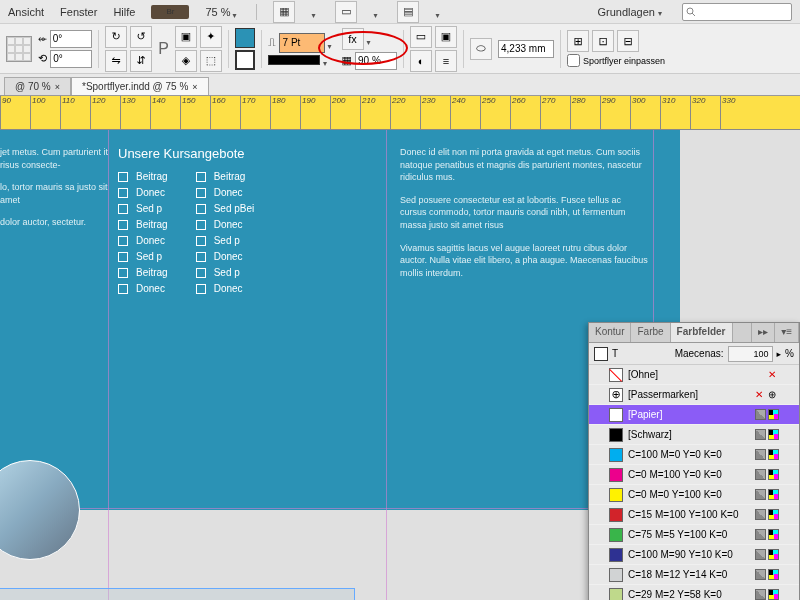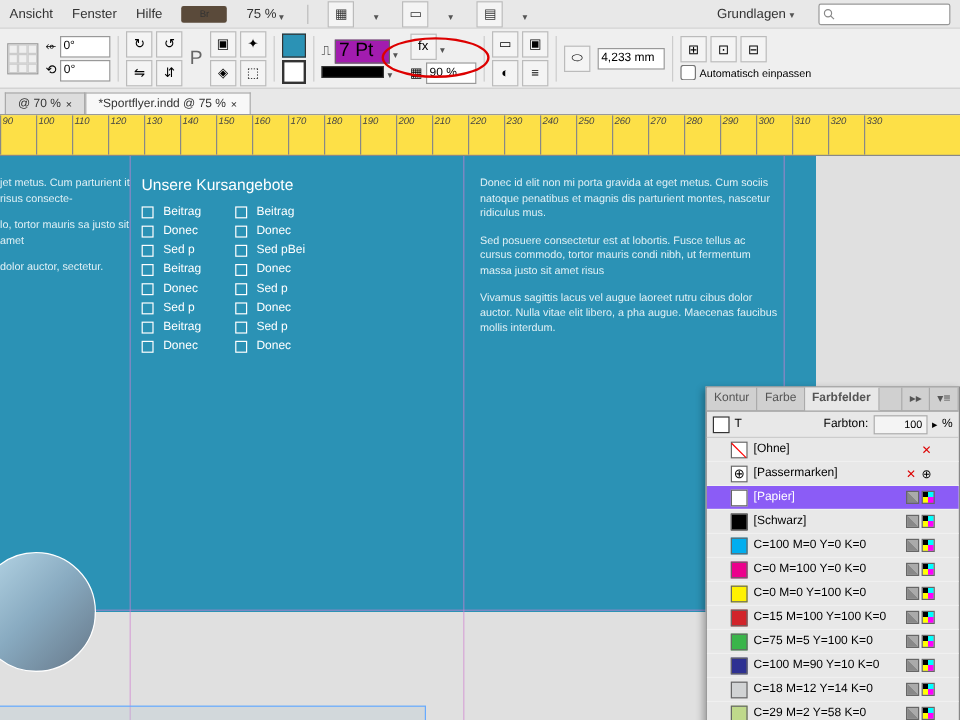--- a/index.html
+++ b/index.html
@@ -15,21 +15,21 @@
 .search svg { margin-left: 3px; }
 .toolbar2 { height: 50px; background: #efefef; border-bottom: 1px solid #ccc; display: flex; align-items: center; padding: 2px 6px; gap: 6px; position: relative; }
 .tb-group { display: flex; flex-direction: column; gap: 2px; }
 .tb-row { display: flex; align-items: center; gap: 3px; }
 .tb-input { width: 42px; height: 18px; background: #fff; border: 1px solid #999; font-size: 10px; padding: 0 2px; }
 .sep { width: 1px; height: 38px; background: #ccc; }
 .proxy { width: 26px; height: 26px; border: 1px solid #999; display: grid; grid-template-columns: repeat(3,1fr); grid-template-rows: repeat(3,1fr); }
 .proxy div { border: 0.5px solid #ccc; }
 .fill-sw { width: 20px; height: 20px; background: #2b92b5; border: 1px solid #333; }
 .stroke-sw { width: 20px; height: 20px; background: #fff; border: 2px solid #333; }
-.pt-field { width: 46px; height: 20px; background: #a21caf; border: 1px solid #666; font-size: 16px; display: flex; align-items: center; padding: 0 3px; }
+.pt-field { width: 46px; height: 20px; background: #fdba74; border: 1px solid #666; font-size: 10px; display: flex; align-items: center; padding: 0 3px; }
 .red-oval { position: absolute; left: 318px; top: 7px; width: 90px; height: 34px; border: 2px solid #d00; border-radius: 50%; pointer-events: none; }
 .black-bar { width: 52px; height: 10px; background: #000; border: 1px solid #333; }
 .tabs { height: 22px; background: #e8e8e8; display: flex; align-items: flex-end; padding: 0 4px; border-bottom: 1px solid #999; }
 .tab { padding: 3px 10px; background: #ddd; border: 1px solid #aaa; border-bottom: none; font-size: 10px; color: #333; display: flex; align-items: center; gap: 4px; }
 .tab.active { background: #f8f8f8; }
 .tab .close { font-size: 9px; }
 .ruler { height: 34px; background: #fde047; border-bottom: 1px solid #888; display: flex; overflow: hidden; font-size: 8px; color: #444; font-style: italic; }
 .ruler-tick { position: relative; min-width: 30px; border-left: 1px solid #888; padding-left: 1px; }
 .canvas { position: relative; height: 488px; background: #e0e0e0; overflow: hidden; }
 .page-bg { position: absolute; left: -20px; top: 0; width: 700px; height: 380px; background: #2b92b5; }
@@ -189,21 +189,21 @@
   <input class="tb-input" style="width: 56px;" value="4,233 mm">
   <div class="sep"></div>
   <div class="tb-group">
     <div class="tb-row">
         <span class="icon-btn">⊞</span>
         <span class="icon-btn">⊡</span>
         <span class="icon-btn">⊟</span>
       </div>
     <div class="tb-row auto-cb">
         <input type="checkbox" style="">
-        <span>Automatisch einpassen</span>
+        <span>Sportflyer einpassen</span>
       </div>
   </div>
   <div class="red-oval"></div>
 </div>
 
 <div class="tabs">
   <div class="tab">
       <span>@ 70 %</span>
       <span class="close">×</span>
     </div>
@@ -347,21 +347,21 @@
       <span>Farbe</span>
       <span class="active">Farbfelder</span>
       <span style="flex:1"></span>
       <span>▸▸</span>
       <span>▾≡</span>
     </div>
     <div class="panel-head">
       <span class="fill-sw" style="width:14px;height:14px;background:#fff"></span>
       <span>T</span>
       <span style="flex:1"></span>
-      <span>Farbton:</span>
+      <span>Maecenas:</span>
       <input class="tint-input" value="100" style="">
       <span style="font-size:9px">▸</span>
       <span>%</span>
     </div>
     <div class="sw-list" id="swlist">
         <div class="sw-row">
           <span class="sw-chip none-chip"></span>
           <span class="sw-name">[Ohne]</span>
           <span class="sw-ic">
             <span style="color:#d00">✕</span>

